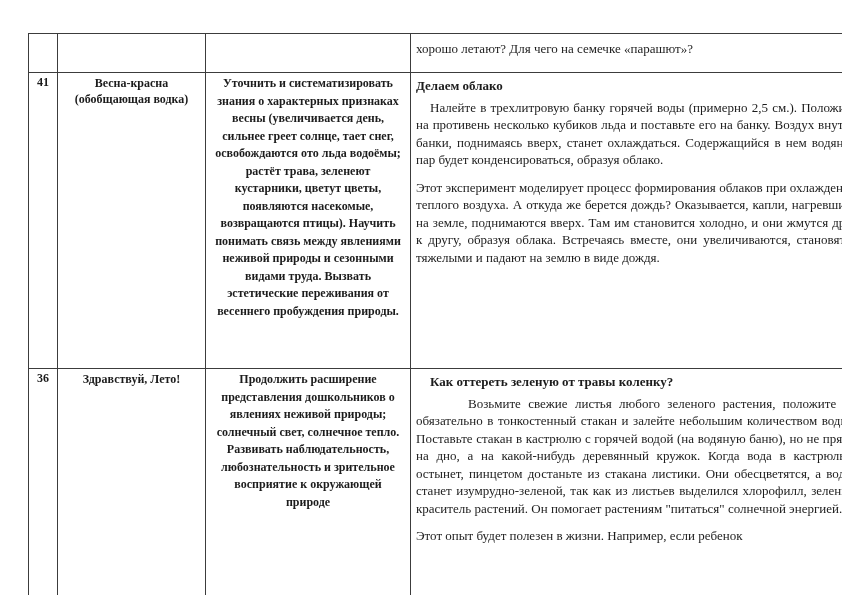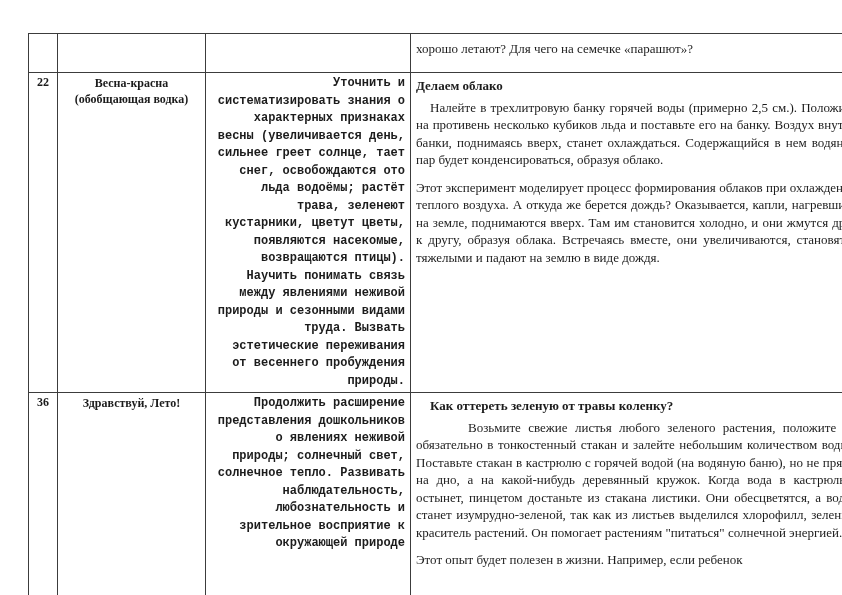--- a/index.html
+++ b/index.html
@@ -41,22 +41,21 @@
     font-weight: bold;
     font-size: 12px;
     line-height: 16px;
     padding-top: 4px;
   }
   td.col-obj {
     font-weight: bold;
     font-size: 12px;
     line-height: 17.5px;
     padding: 4px 6px 4px 7px;
-    text-align: right;
-    font-family: Liberation Mono, monospace;
+    text-align: center;
   }
   td.col-exp {
     font-size: 13px;
     line-height: 17.5px;
     padding: 3px 44px 4px 8px; 
     text-align: justify;
   }
   .row-partial td { height: 34px; }
   .row-35 td { height: 291px; }
   .row-36 td { height: 262px; }
@@ -91,21 +90,21 @@
         <tr class="row-partial">
       <td class="col-num"></td>
       <td class="col-topic"></td>
       <td class="col-obj"></td>
       <td class="col-exp">
         <p class="carry">хорошо летают? Для чего на семечке «парашют»?</p>
       </td>
     </tr>
 
     <tr class="row-35">
-      <td class="col-num">22</td>
+      <td class="col-num">41</td>
       <td class="col-topic">Весна-красна (обобщающая водка)</td>
       <td class="col-obj">Уточнить и систематизировать знания о характерных признаках весны (увеличивается день, сильнее греет солнце, тает снег, освобождаются ото льда водоёмы; растёт трава, зеленеют кустарники, цветут цветы, появляются насекомые, возвращаются птицы). Научить понимать связь между явлениями неживой природы и сезонными видами труда. Вызвать эстетические переживания от весеннего пробуждения природы.</td>
       <td class="col-exp">
         <div class="exp-title">Делаем облако</div>
         <p class="exp-par indent-sm">Налейте в трехлитровую банку горячей воды (примерно 2,5 см.). Положите на противень несколько кубиков льда и поставьте его на банку. Воздух внутри банки, поднимаясь вверх, станет охлаждаться. Содержащийся в нем водяной пар будет конденсироваться, образуя облако.</p>
         <p class="exp-par">Этот эксперимент моделирует процесс формирования облаков при охлаждении теплого воздуха. А откуда же берется дождь? Оказывается, капли, нагревшись на земле, поднимаются вверх. Там им становится холодно, и они жмутся друг к другу, образуя облака. Встречаясь вместе, они увеличиваются, становятся тяжелыми и падают на землю в виде дождя.</p>
       </td>
     </tr>
 
     <tr class="row-36">

